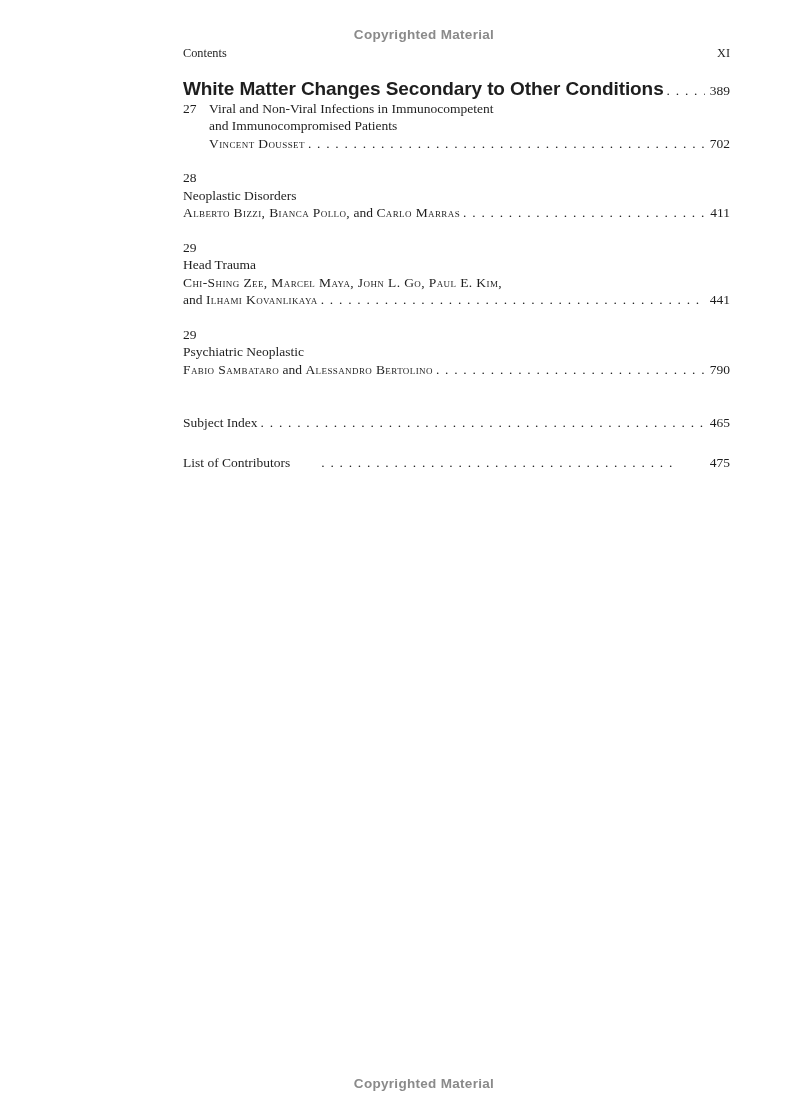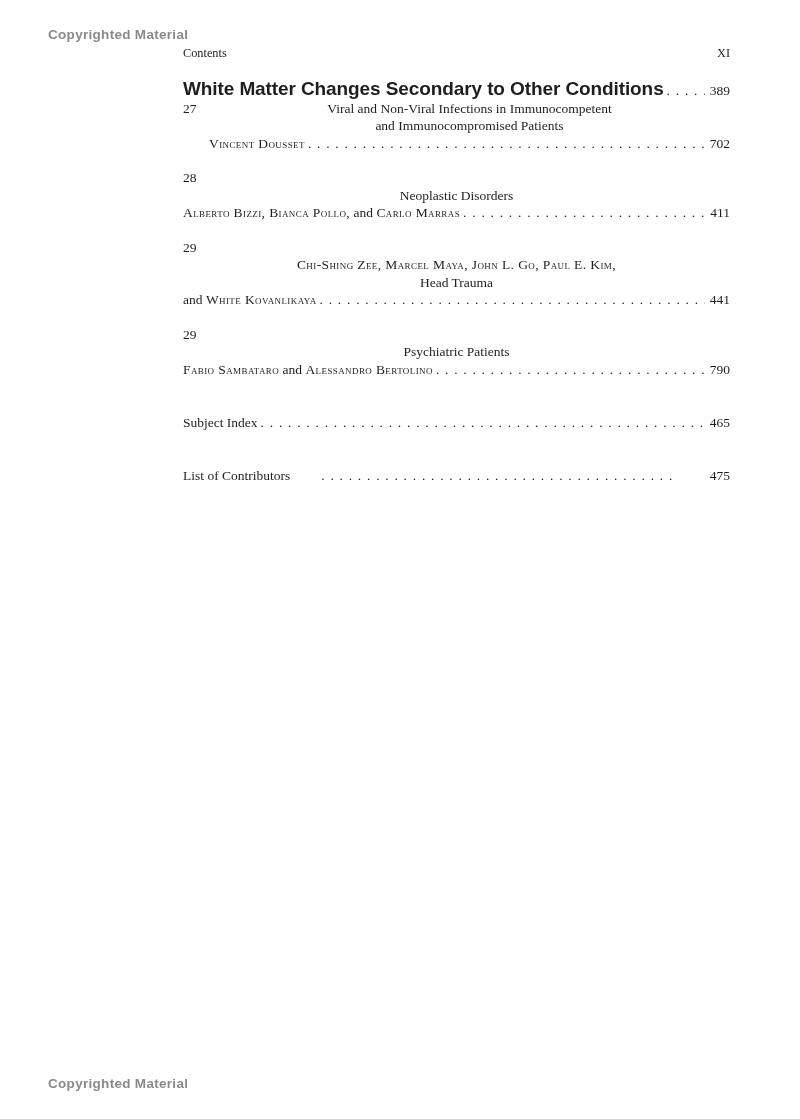--- a/index.html
+++ b/index.html
@@ -7,21 +7,21 @@
   body {
     background: #ffffff;
     position: relative;
     font-family: "Liberation Serif", serif;
     color: var(--text-color, #1e1e1e);
     overflow: hidden;
   }
   .watermark {
     position: absolute;
     left: 0; width: 100%;
-    text-align: left;
+    text-align: center;
     font-family: "Liberation Sans", sans-serif;
     font-weight: bold;
     font-size: 13.5px;
     letter-spacing: 0.3px;
     color: var(--watermark-color, #8a8a8a);
     padding-left: 48px;
   }
   .watermark.top { top: 27px; }
   .watermark.bottom { top: 1076px; }
 
@@ -60,26 +60,26 @@
     font-family: "Liberation Sans", sans-serif;
     font-weight: bold;
     font-size: 19px;
     letter-spacing: -0.1px;
   }
 
   .chapters { }
   .chapter { display: flex; }
   .chapter + .chapter { margin-top: 17px; flex-direction: column; }
   .ch-num { width: 26px; flex: 0 0 auto; }
-  .ch-body { flex: 1 1 auto; min-width: 0; text-align: center; }
+  .ch-body { flex: 1 1 auto; min-width: 0; }
 
   .sc { font-variant: small-caps; letter-spacing: 0.4px; }
 
   .backmatter { margin-top: 36px; }
-  .bm-row + .bm-row { margin-top: 35px; gap: 28px; }
+  .bm-row + .bm-row { margin-top: 22px; gap: 28px; }
 </style>
 </head>
 <body>
 
 <div class="watermark top">Copyrighted Material</div>
 
 <div class="content">
 
   <div class="runhead">
     <span>Contents</span>
@@ -112,33 +112,33 @@
           <div class="ch-line row">
             <span class="row-text"><span class="sc">Alberto Bizzi, Bianca Pollo,</span><span> and </span><span class="sc">Carlo Marras</span></span>
             <span class="dots"></span>
             <span class="pagenum">411</span>
           </div>
         </div>
       </div>
       <div class="chapter">
         <div class="ch-num">29</div>
         <div class="ch-body">
+          <div class="ch-line">Head Trauma</div>
           <div class="ch-line"><span class="sc">Chi-Shing Zee, Marcel Maya, John L. Go, Paul E. Kim,</span></div>
-          <div class="ch-line">Head Trauma</div>
           <div class="ch-line row">
-            <span class="row-text"><span>and </span><span class="sc">White Kovanlikaya</span></span>
+            <span class="row-text"><span>and </span><span class="sc">Ilhami Kovanlikaya</span></span>
             <span class="dots"></span>
             <span class="pagenum">441</span>
           </div>
         </div>
       </div>
       <div class="chapter">
         <div class="ch-num">29</div>
         <div class="ch-body">
-          <div class="ch-line">Psychiatric Patients</div>
+          <div class="ch-line">Psychiatric Neoplastic</div>
           <div class="ch-line row">
             <span class="row-text"><span class="sc">Fabio Sambataro</span><span> and </span><span class="sc">Alessandro Bertolino</span></span>
             <span class="dots"></span>
             <span class="pagenum">790</span>
           </div>
         </div>
       </div>
     </div>
 
   <div class="backmatter">

